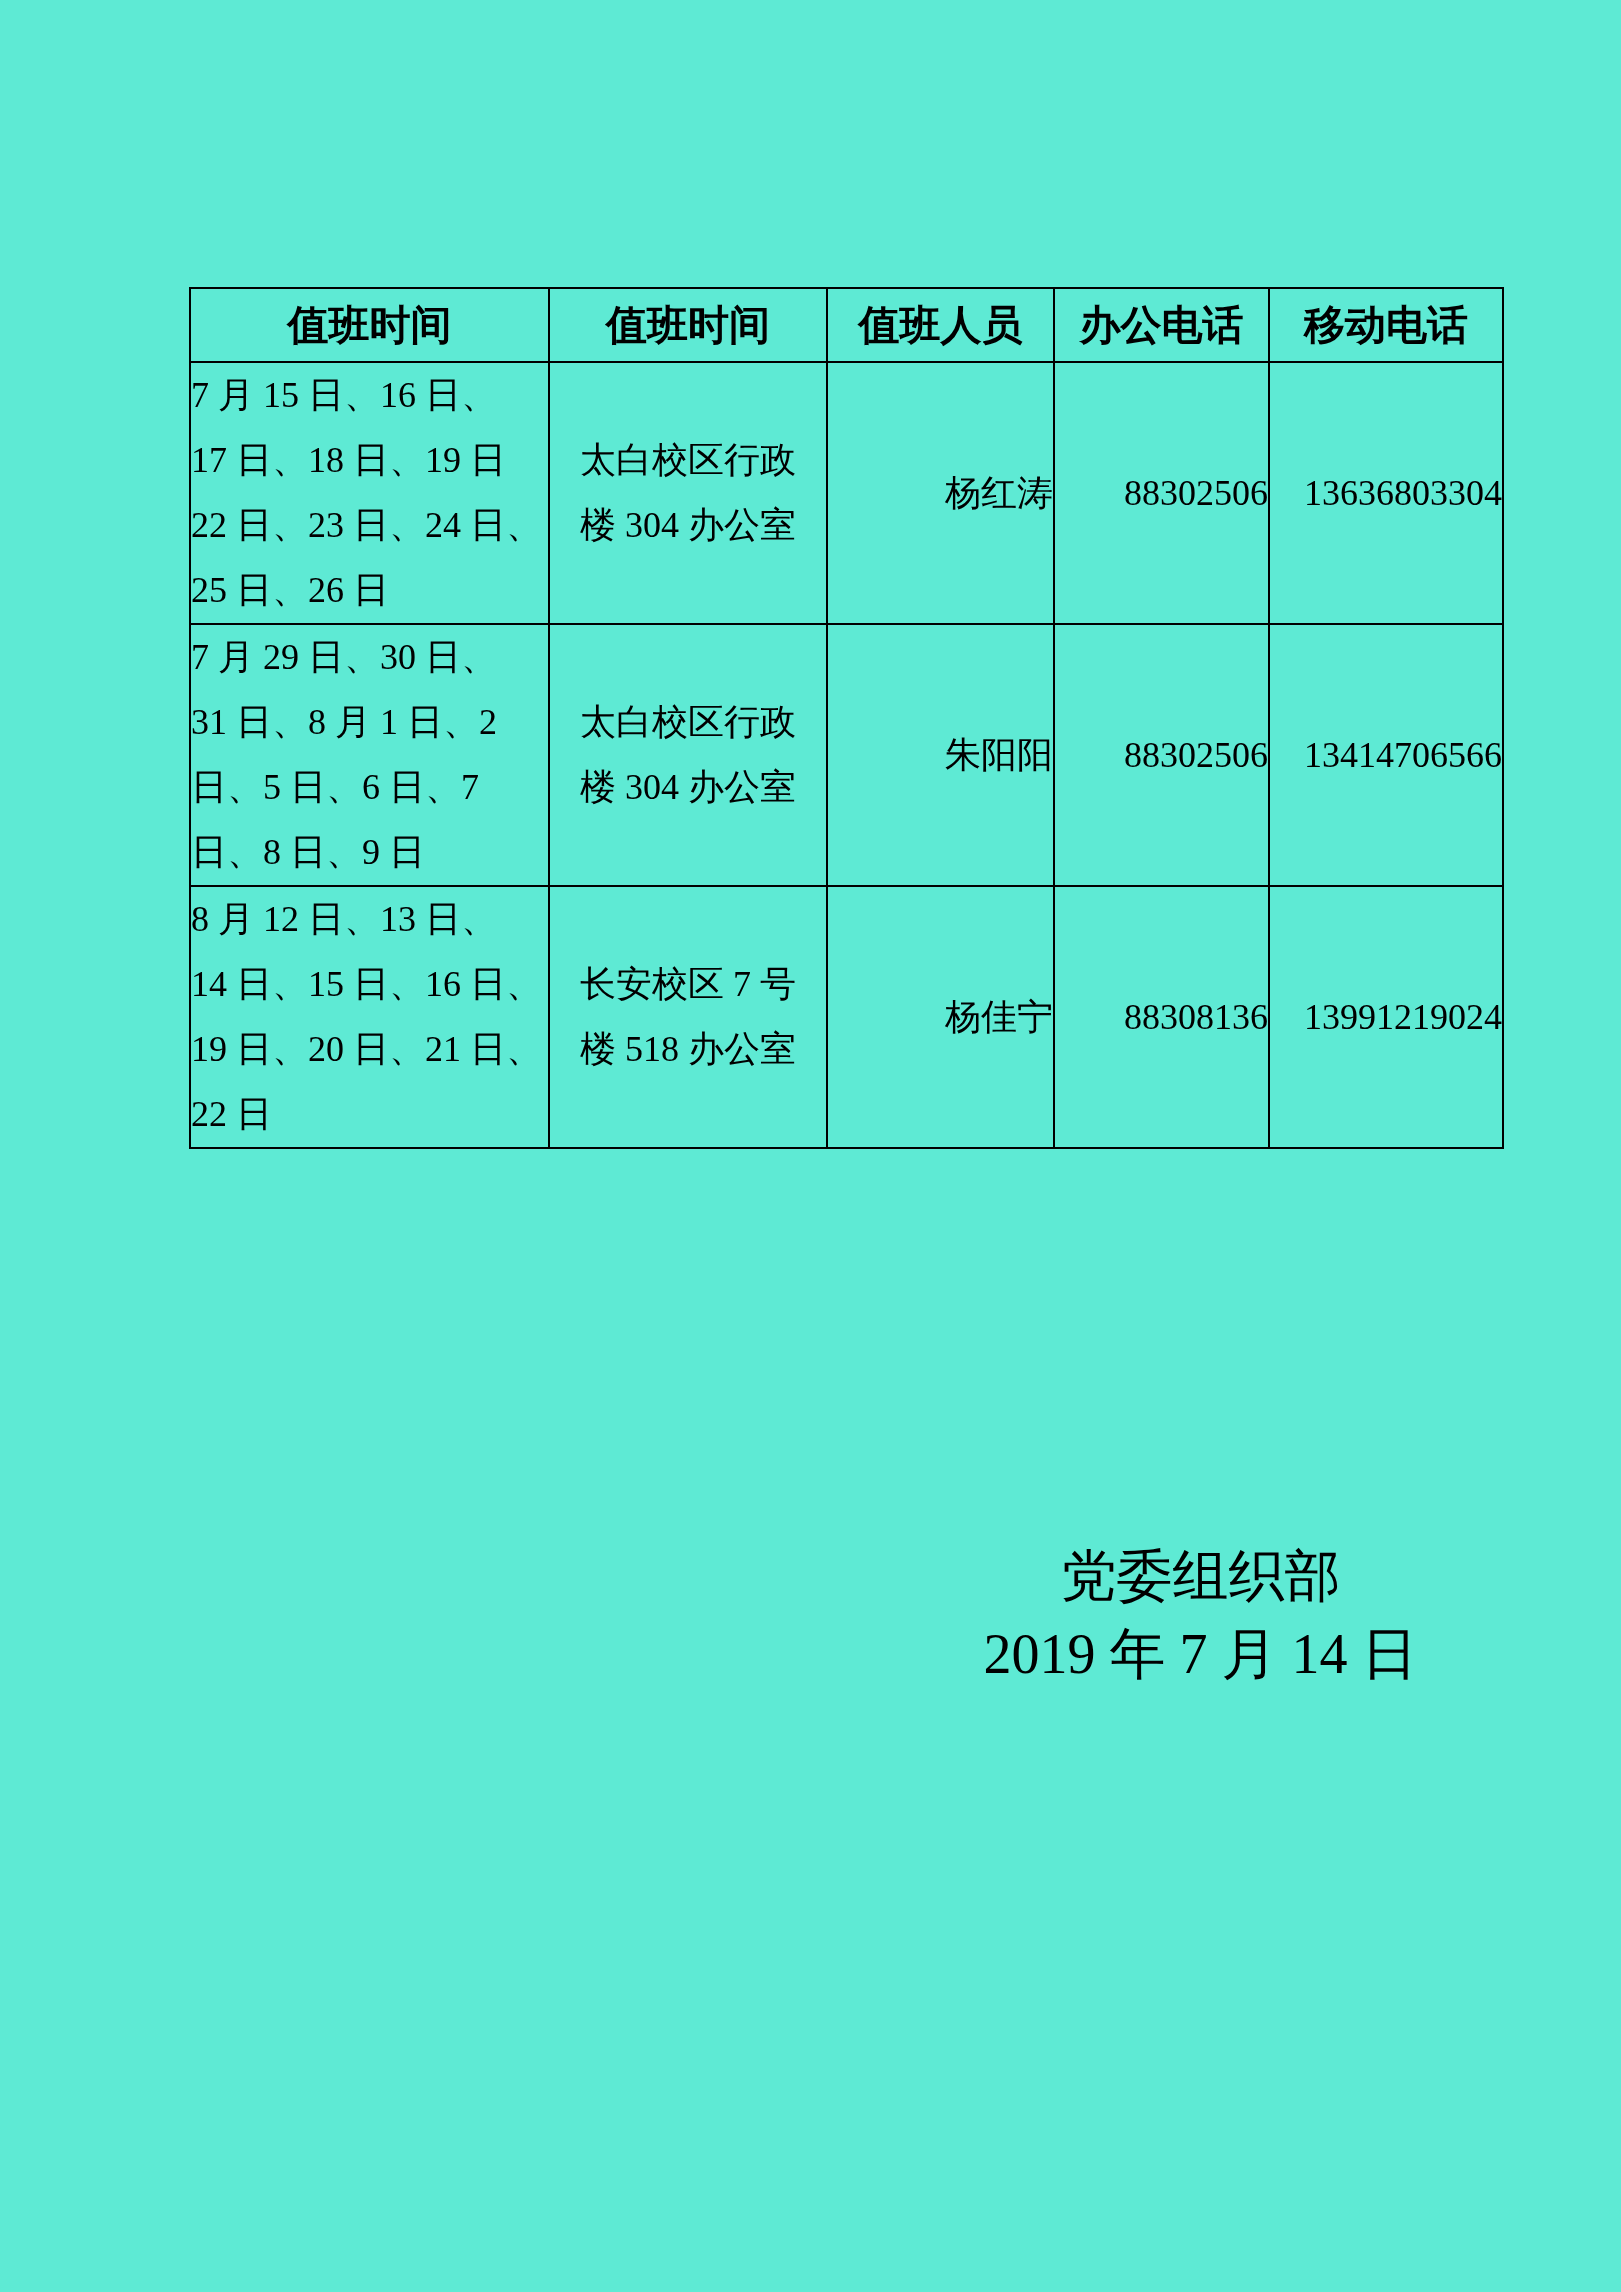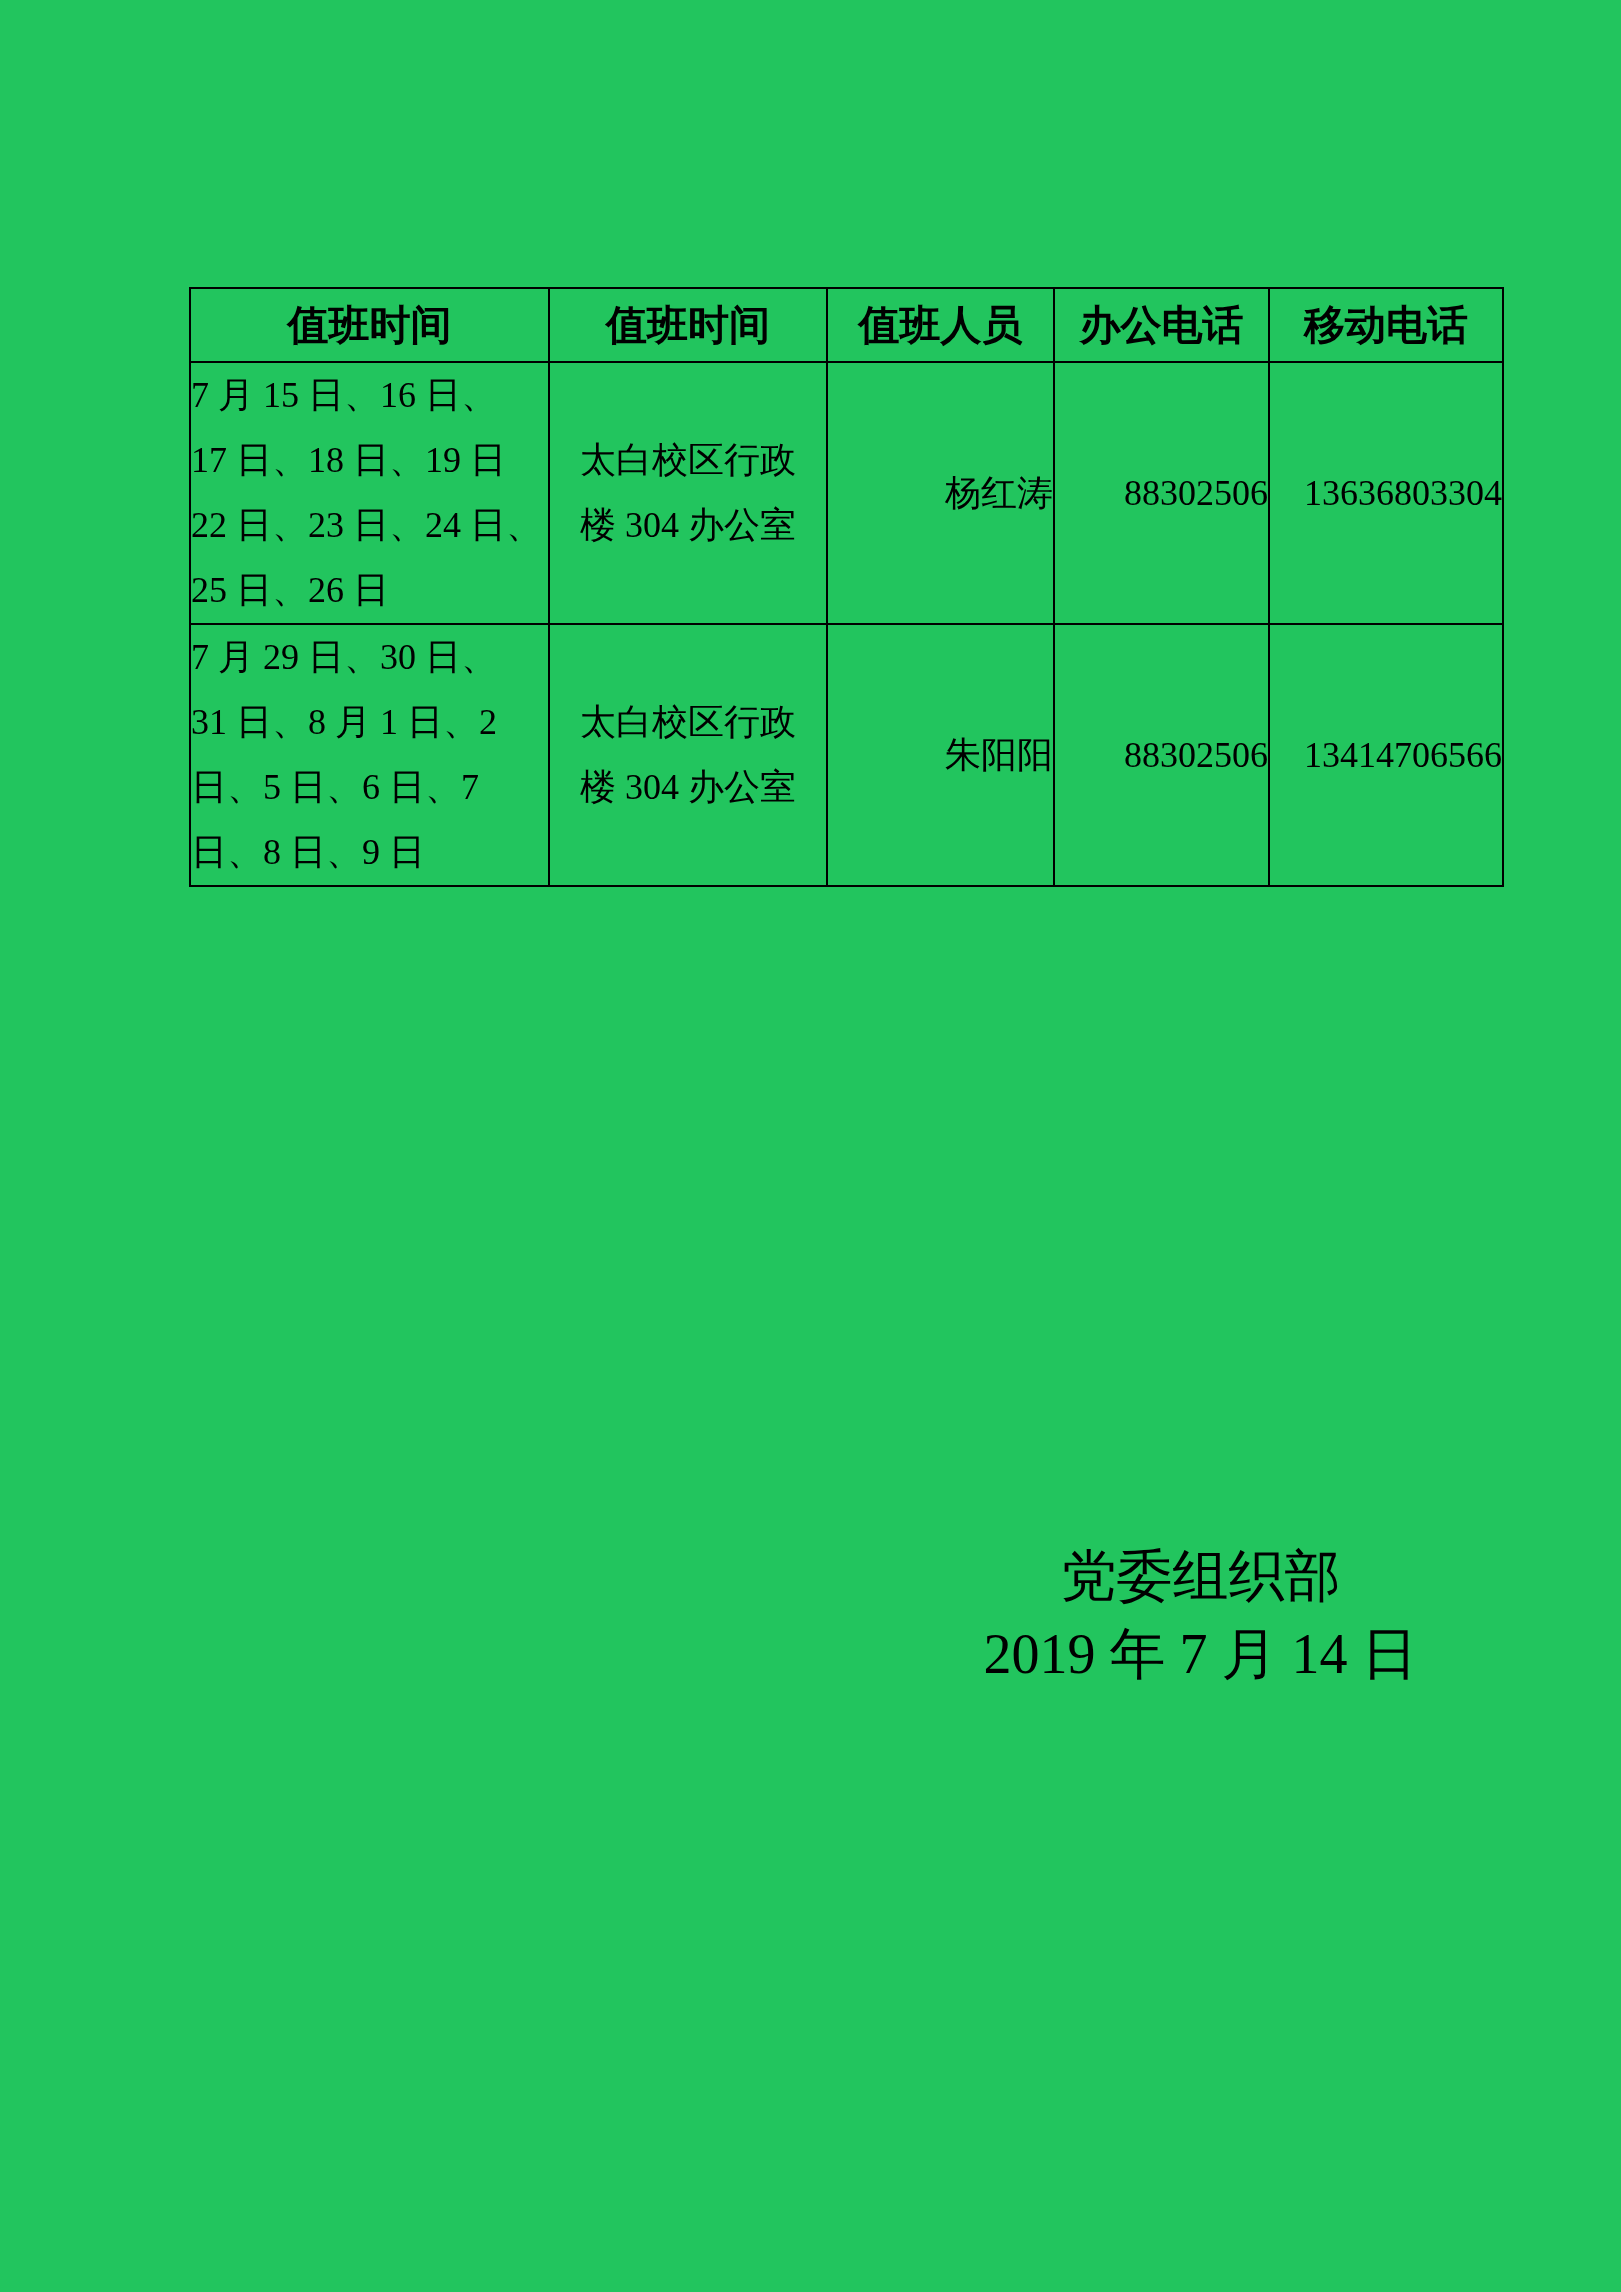--- a/index.html
+++ b/index.html
@@ -1,21 +1,21 @@
 <!DOCTYPE html>
 <html><head>
 <meta charset="utf-8">
 <style>
   html,body{margin:0;padding:0;background:#888;}
   .page{
     position:relative;
     width:1621px;
     height:2293px;
     margin:0 auto;
-    background:#22c55e;
+    background:#5eead4;
     color:#000000;
     font-family:"Liberation Serif","DejaVu Serif",serif;
   }
   table.duty{
     position:absolute;
     left:189px;
     top:287px;
     width:1313px;
     border-collapse:collapse;
     table-layout:fixed;
@@ -107,20 +107,31 @@
         <td class="time">7 月 29 日、30 日、
 31 日、8 月 1 日、2
 日、5 日、6 日、7
 日、8 日、9 日</td>
         <td class="loc">太白校区行政
 楼 304 办公室</td>
         <td class="ctr">朱阳阳</td>
         <td class="ctr">88302506</td>
         <td class="ctr">13414706566</td>
       </tr>
+      <tr>
+        <td class="time">8 月 12 日、13 日、
+14 日、15 日、16 日、
+19 日、20 日、21 日、
+22 日</td>
+        <td class="loc">长安校区 7 号
+楼 518 办公室</td>
+        <td class="ctr">杨佳宁</td>
+        <td class="ctr">88308136</td>
+        <td class="ctr">13991219024</td>
+      </tr>
     </tbody>
   </table>
 
 
   <div class="signature">
     <div>党委组织部</div>
     <div>2019 年 7 月 14 日</div>
   </div>
 
 </div>

